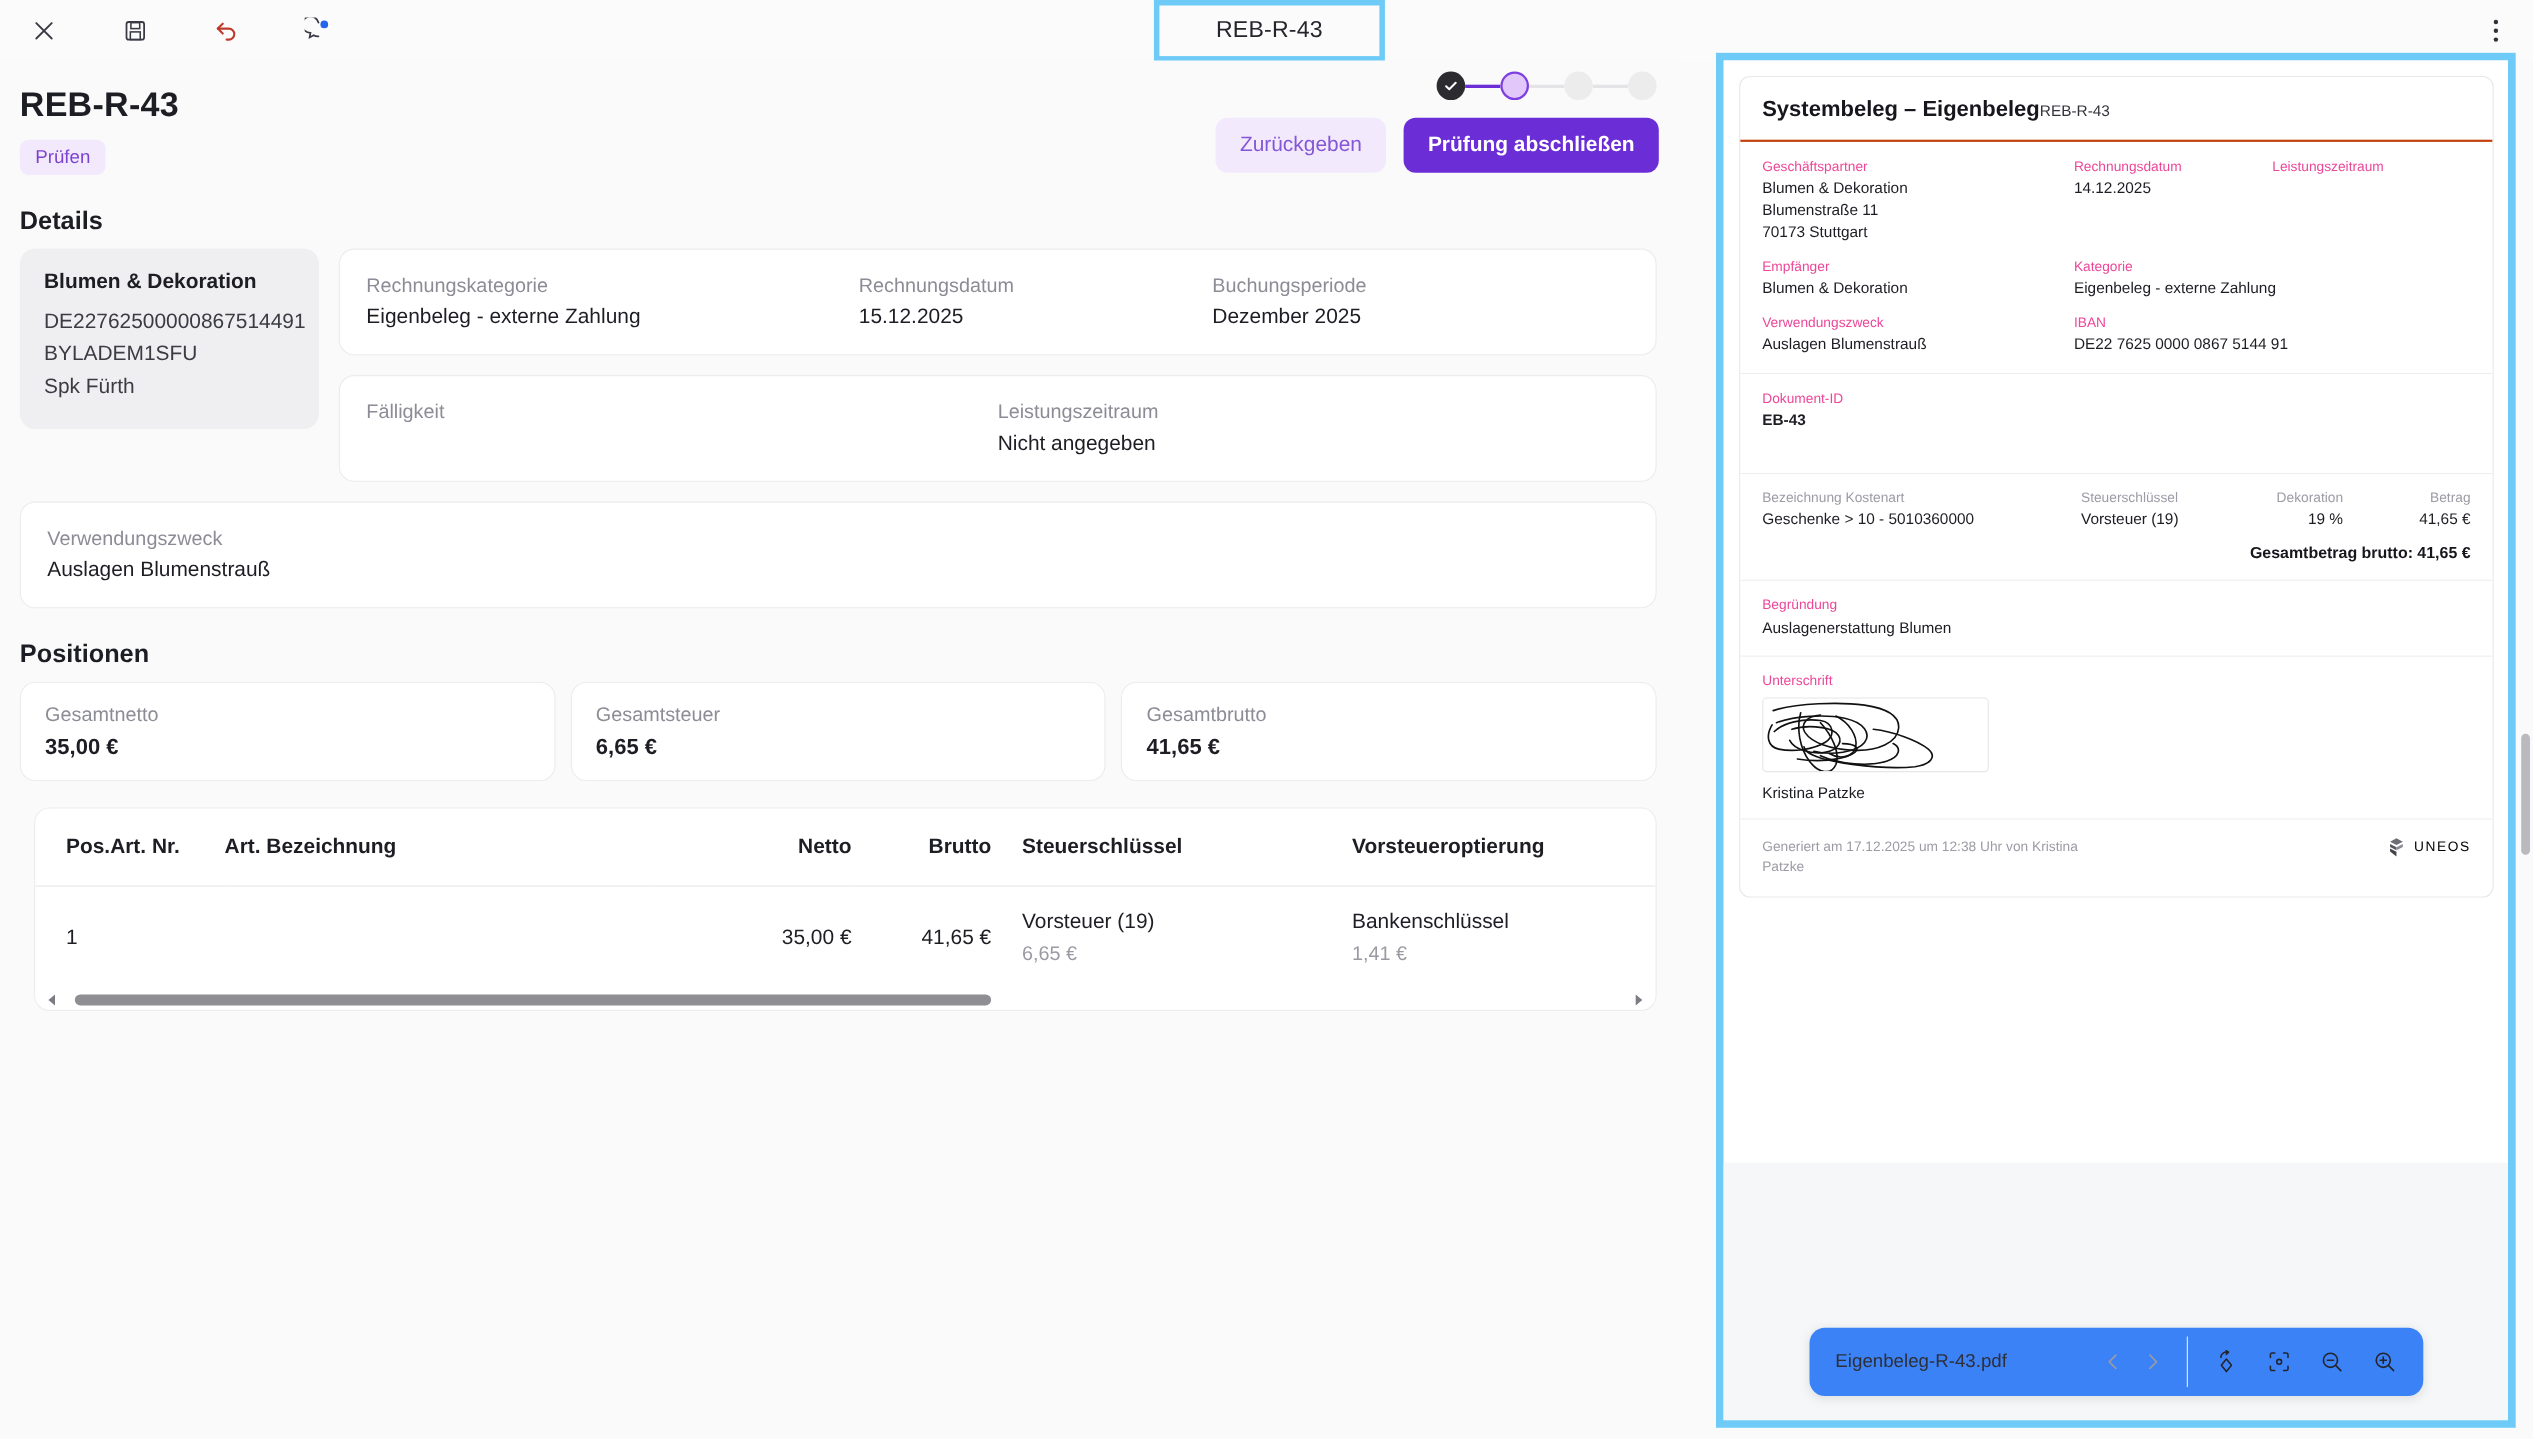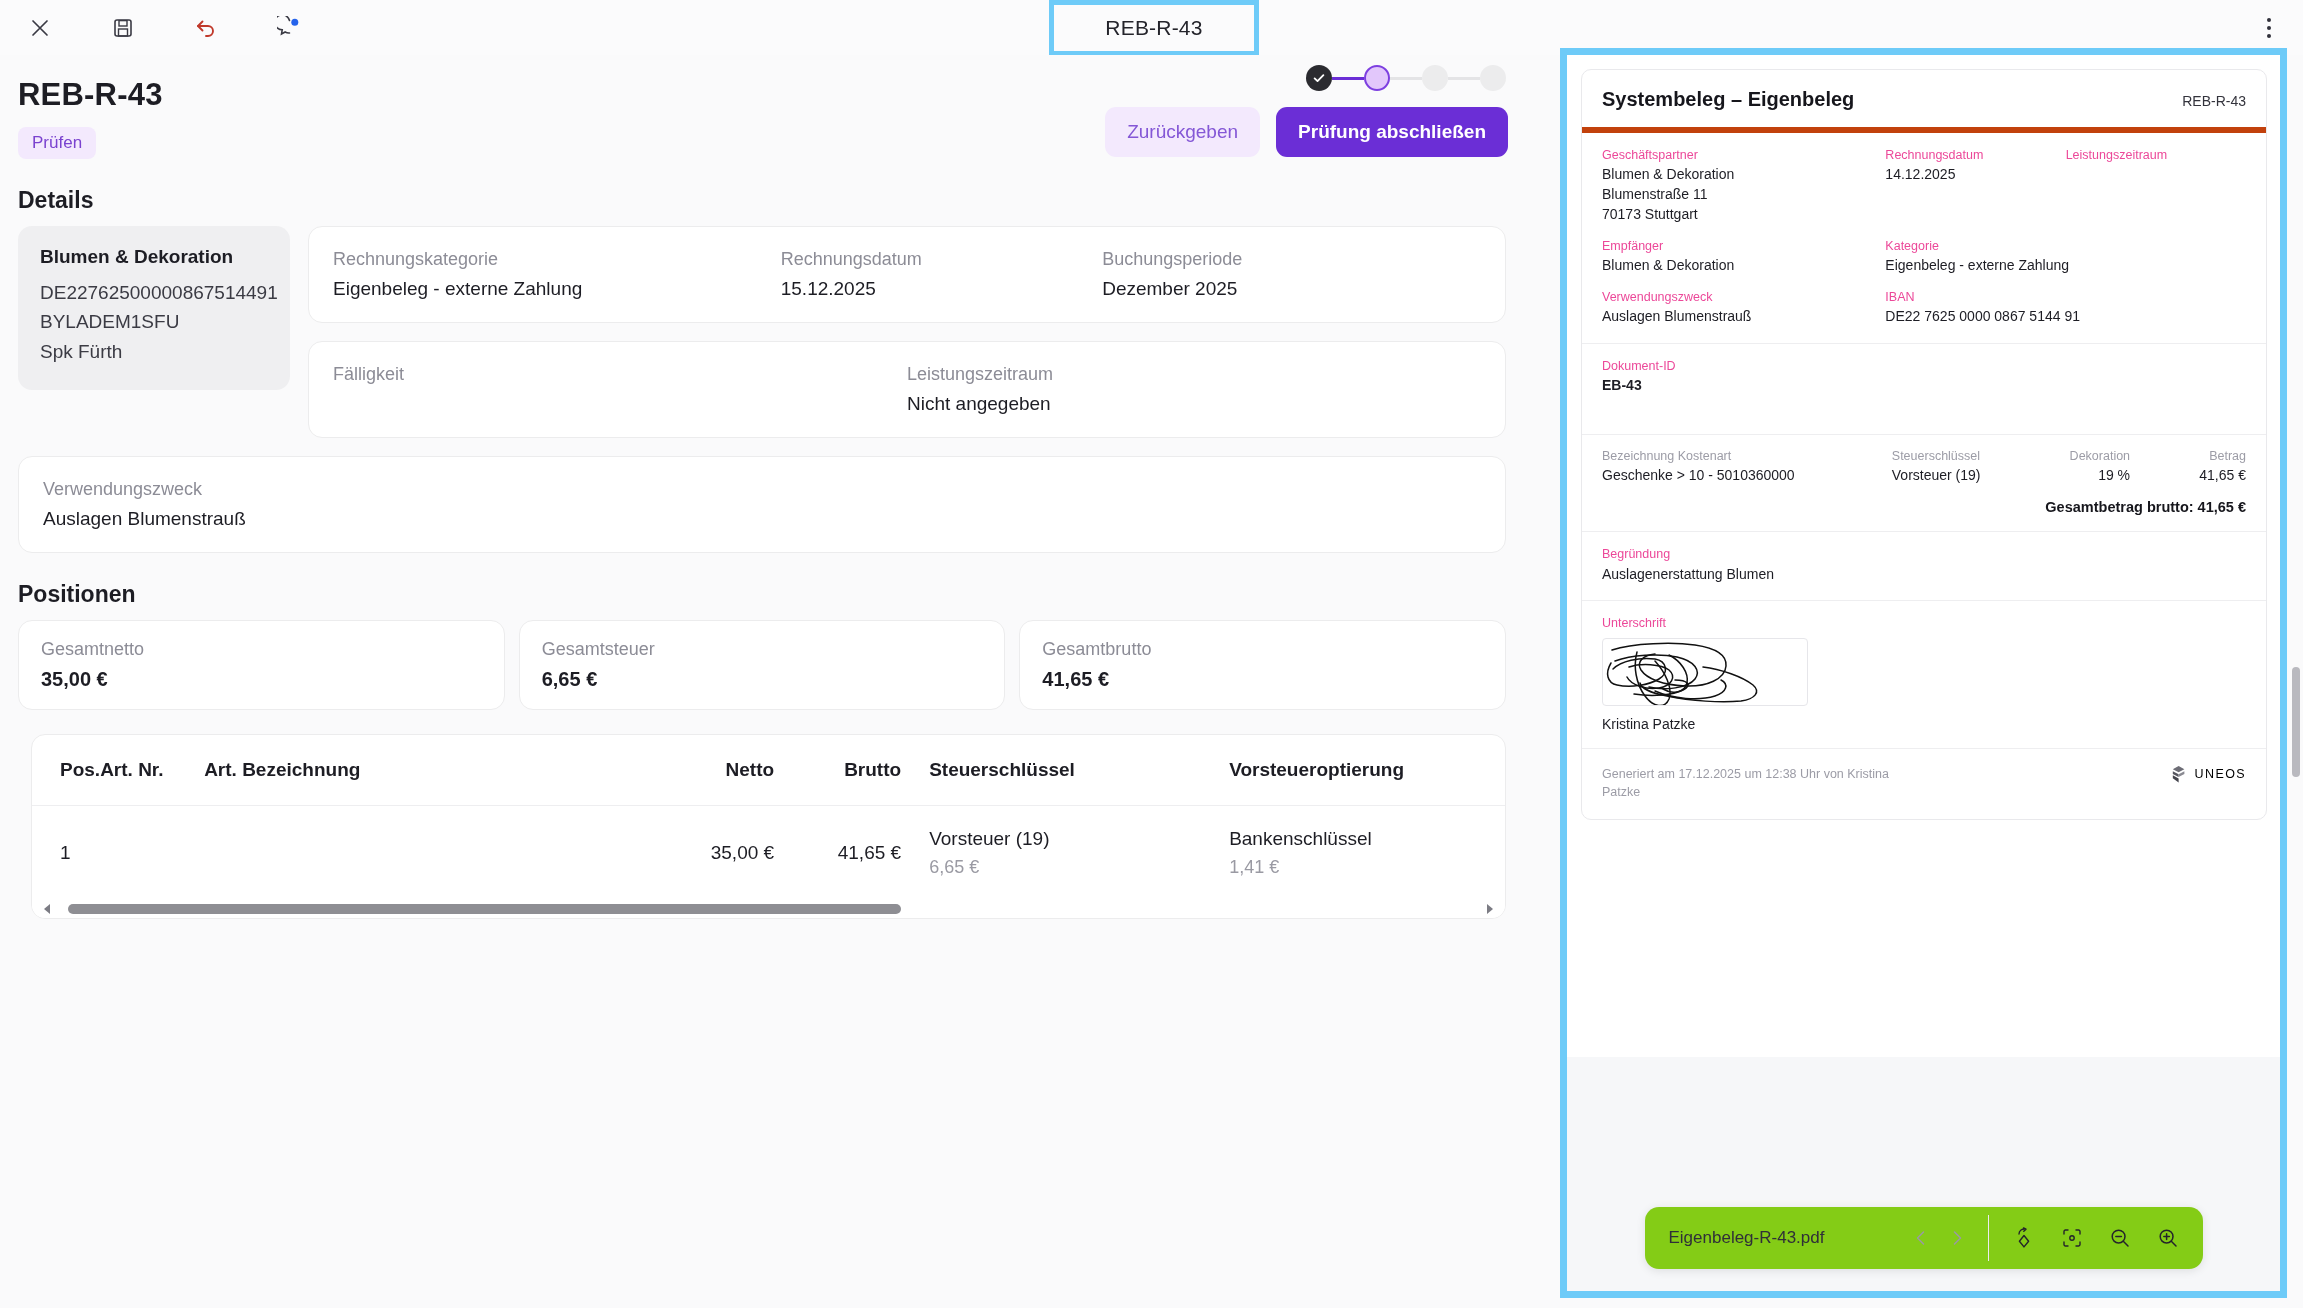--- a/index.html
+++ b/index.html
@@ -150,22 +150,22 @@
     border: 7px solid #6ecbf8; background: #ffffff;
   }
   .pdfarea { position: absolute; inset: 0; background: #ffffff; }
   .pdf-lowerbg { position: absolute; left: 0; top: 1002px; right: 0; bottom: 0; background: #f6f7f9; }
 
   .doc {
     position: absolute; left: 14px; top: 14px; width: 686px;
     background: #ffffff; border: 1px solid #e9e9ec; border-radius: 10px; overflow: hidden;
   }
   .doc-head {
-    display: flex; align-items: baseline; justify-content: space-between;
-    padding: 18px 20px 16px 20px; border-bottom: 6px solid #c2410c;
+    display: flex; align-items: baseline; justify-content: flex-start;
+    padding: 18px 20px 16px 20px; border-bottom: 2px solid #c2410c;
   }
   .doc-title { font-size: 20px; font-weight: 700; color: #16161c; }
   .doc-ref { font-size: 14px; color: #33333c; }
   .doc-sec { padding: 14px 20px 16px 20px; border-bottom: 1px solid #eeeef0; }
   .doc-sec:last-child { border-bottom: none; }
   .drow { display: flex; margin-bottom: 13px; }
   .drow:last-child { margin-bottom: 0; }
   .dfield { display: flex; flex-direction: column; }
   .dlbl { font-size: 12.5px; color: #ec4899; margin-bottom: 2px; line-height: 1.3; }
   .dval { font-size: 14px; color: #1d1d24; line-height: 1.42; }
@@ -181,21 +181,21 @@
   }
   .signame { font-size: 14px; color: #1d1d24; margin-top: 10px; }
   .docfoot { display: flex; align-items: flex-start; justify-content: space-between; padding: 16px 20px 18px 20px; }
   .genline { font-size: 12.5px; color: #9c9ca6; line-height: 1.45; max-width: 300px; }
   .brand { display: flex; align-items: center; gap: 7px; }
   .brandname { font-size: 12.5px; color: #000000; letter-spacing: 1.4px; }
 
   .pdftoolbar {
     position: absolute; left: 50%; transform: translateX(-50%); bottom: 22px;
     display: flex; align-items: stretch; height: 62px;
-    background: #84cc16; border-radius: 14px; box-shadow: 0 2px 10px rgba(0,0,0,.10);
+    background: #3b82f6; border-radius: 14px; box-shadow: 0 2px 10px rgba(0,0,0,.10);
     min-width: 558px;
   }
   .pt-left { display: flex; align-items: center; flex: 1; padding: 0 22px 0 24px; gap: 18px; }
   .pt-file { font-size: 17px; color: #2f2f38; flex: 1; }
   .pt-nav { display: flex; align-items: center; gap: 18px; }
   .pt-div { width: 1px; background: #ececef; margin: 8px 0; }
   .pt-right { display: flex; align-items: center; gap: 26px; padding: 0 24px; }
   .pt-ico { cursor: pointer; display: flex; align-items: center; justify-content: center; }
 </style>
 </head>

